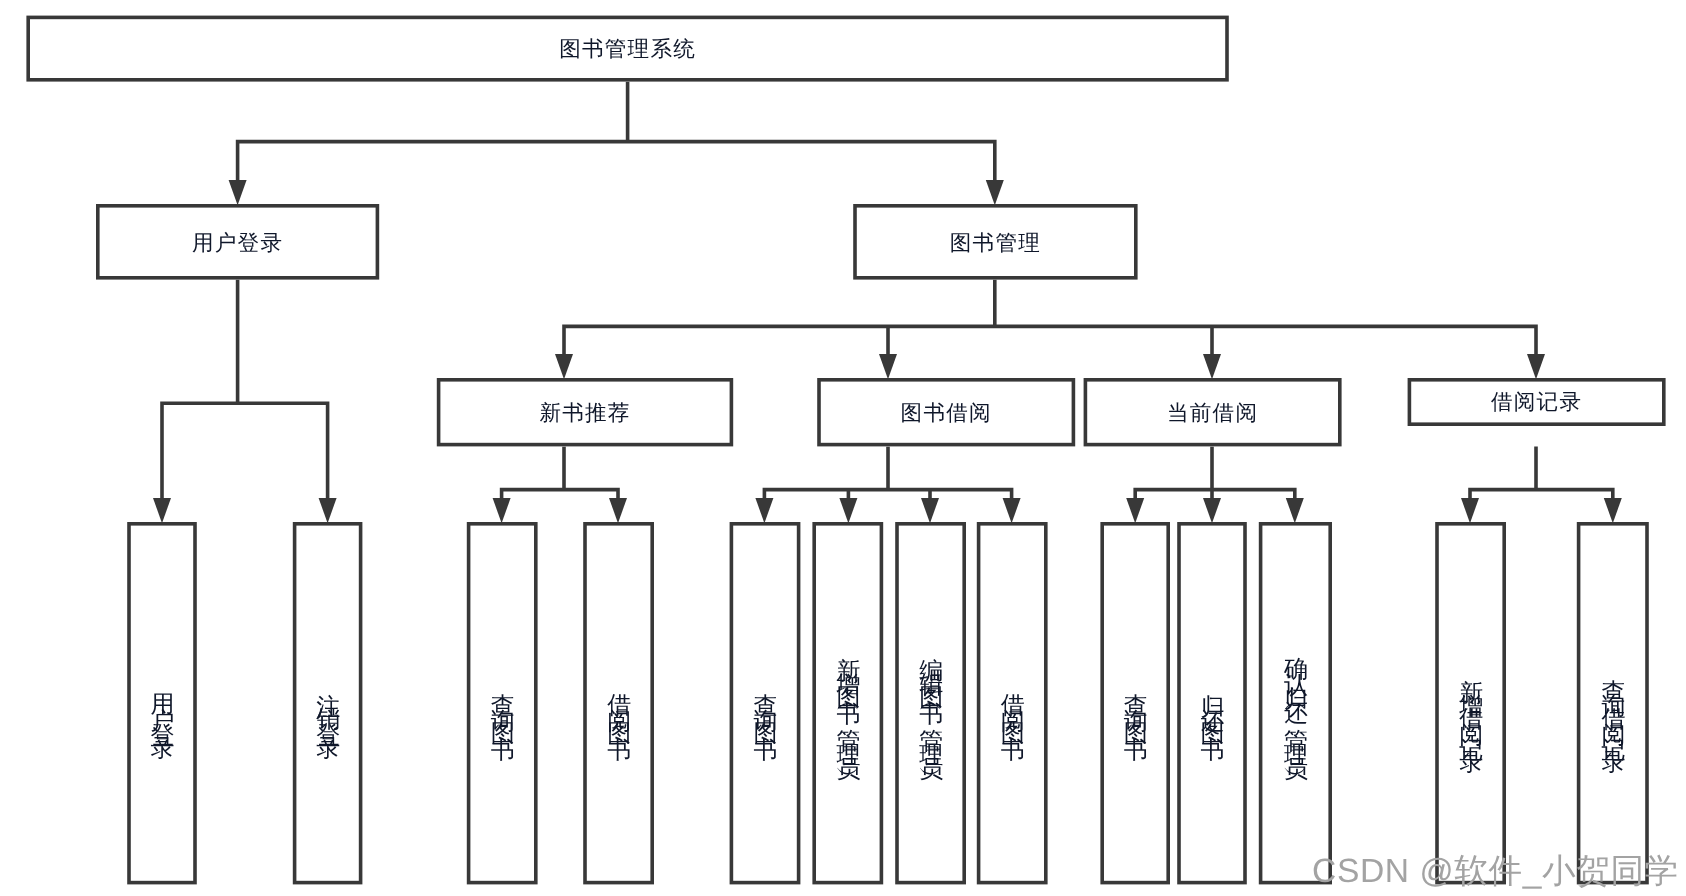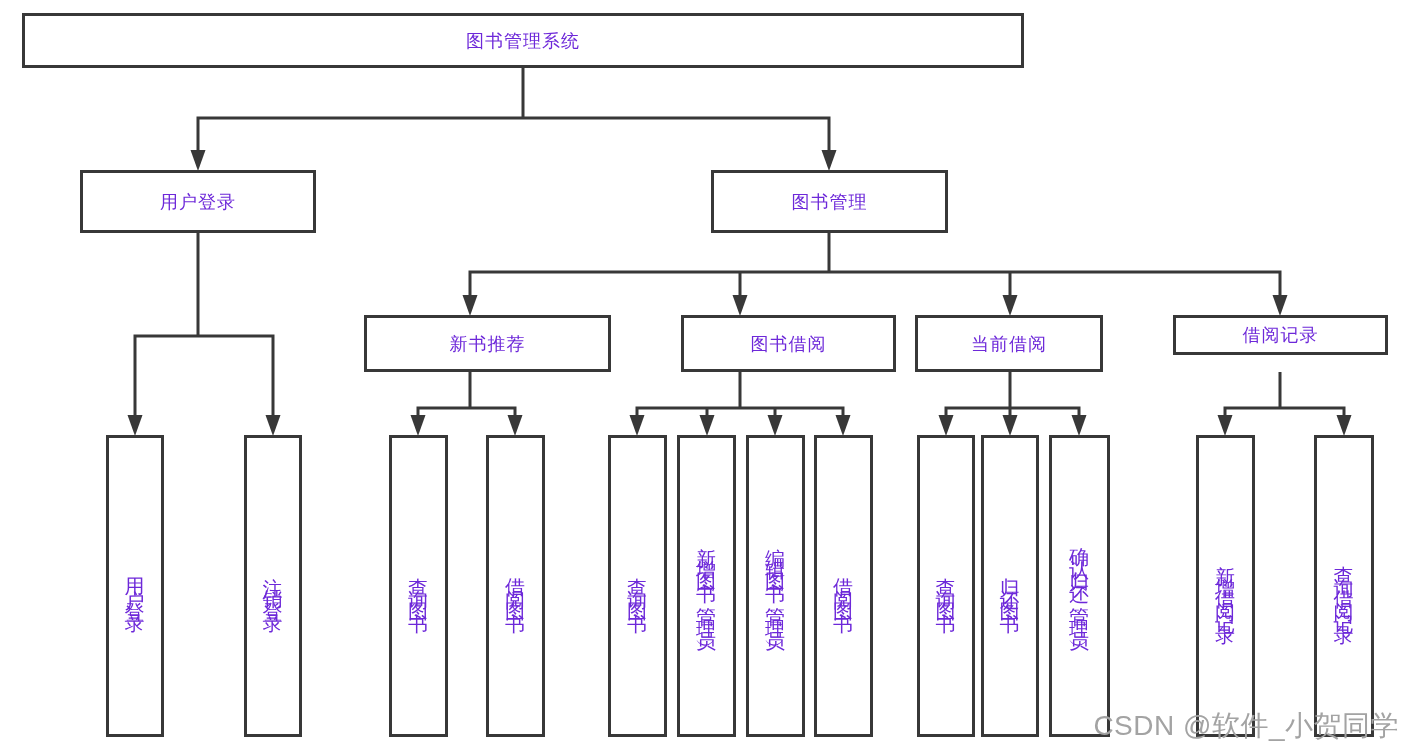--- a/index.html
+++ b/index.html
@@ -20,21 +20,21 @@
     left: 0;
     top: 0;
     width: 1405px;
     height: 747px;
   }
   .node {
     position: absolute;
     box-sizing: border-box;
     background: #ffffff;
     border: 3px solid #383838;
-    color: #6d28d9;
+    color: #0f172a;
     display: flex;
     align-items: center;
     justify-content: center;
     text-align: center;
   }
   .box-h {
     font-size: 18px;
     letter-spacing: 1px;
     white-space: nowrap;
   }
@@ -100,21 +100,21 @@
     </g>
   </svg>
 
   <div class="node box-h" style="left:22px; top:13px; width:1002px; height:55px;">图书管理系统</div>
 
   <div class="node box-h" style="left:80px; top:170px; width:236px; height:63px;">用户登录</div>
   <div class="node box-h" style="left:711px; top:170px; width:237px; height:63px;font-family:Liberation Mono, monospace;">图书管理</div>
 
   <div class="node box-h" style="left:364px; top:315px; width:247px; height:57px;">新书推荐</div>
   <div class="node box-h" style="left:633px; top:315px; width:215px; height:57px;margin-left:48px;">图书借阅</div>
-  <div class="node box-h" style="left:903px; top:315px; width:188px; height:57px;margin-left:12px;">当前借阅</div>
+  <div class="node box-h" style="left:903px; top:315px; width:215px; height:57px;">当前借阅</div>
   <div class="node box-h" style="left:1173px; top:315px; width:215px; height:40px;">借阅记录</div>
 
   <div class="node box-v" style="left:106px; top:435px; width:58px; height:302px;">用户登录</div>
   <div class="node box-v" style="left:244px; top:435px; width:58px; height:302px;">注销登录</div>
 
   <div class="node box-v" style="left:389px; top:435px; width:59px; height:302px;">查询图书</div>
   <div class="node box-v" style="left:486px; top:435px; width:59px; height:302px;">借阅图书</div>
 
   <div class="node box-v" style="left:608px; top:435px; width:59px; height:302px;">查询图书</div>
   <div class="node box-v" style="left:677px; top:435px; width:59px; height:302px;">新增图书（管理员）</div>

